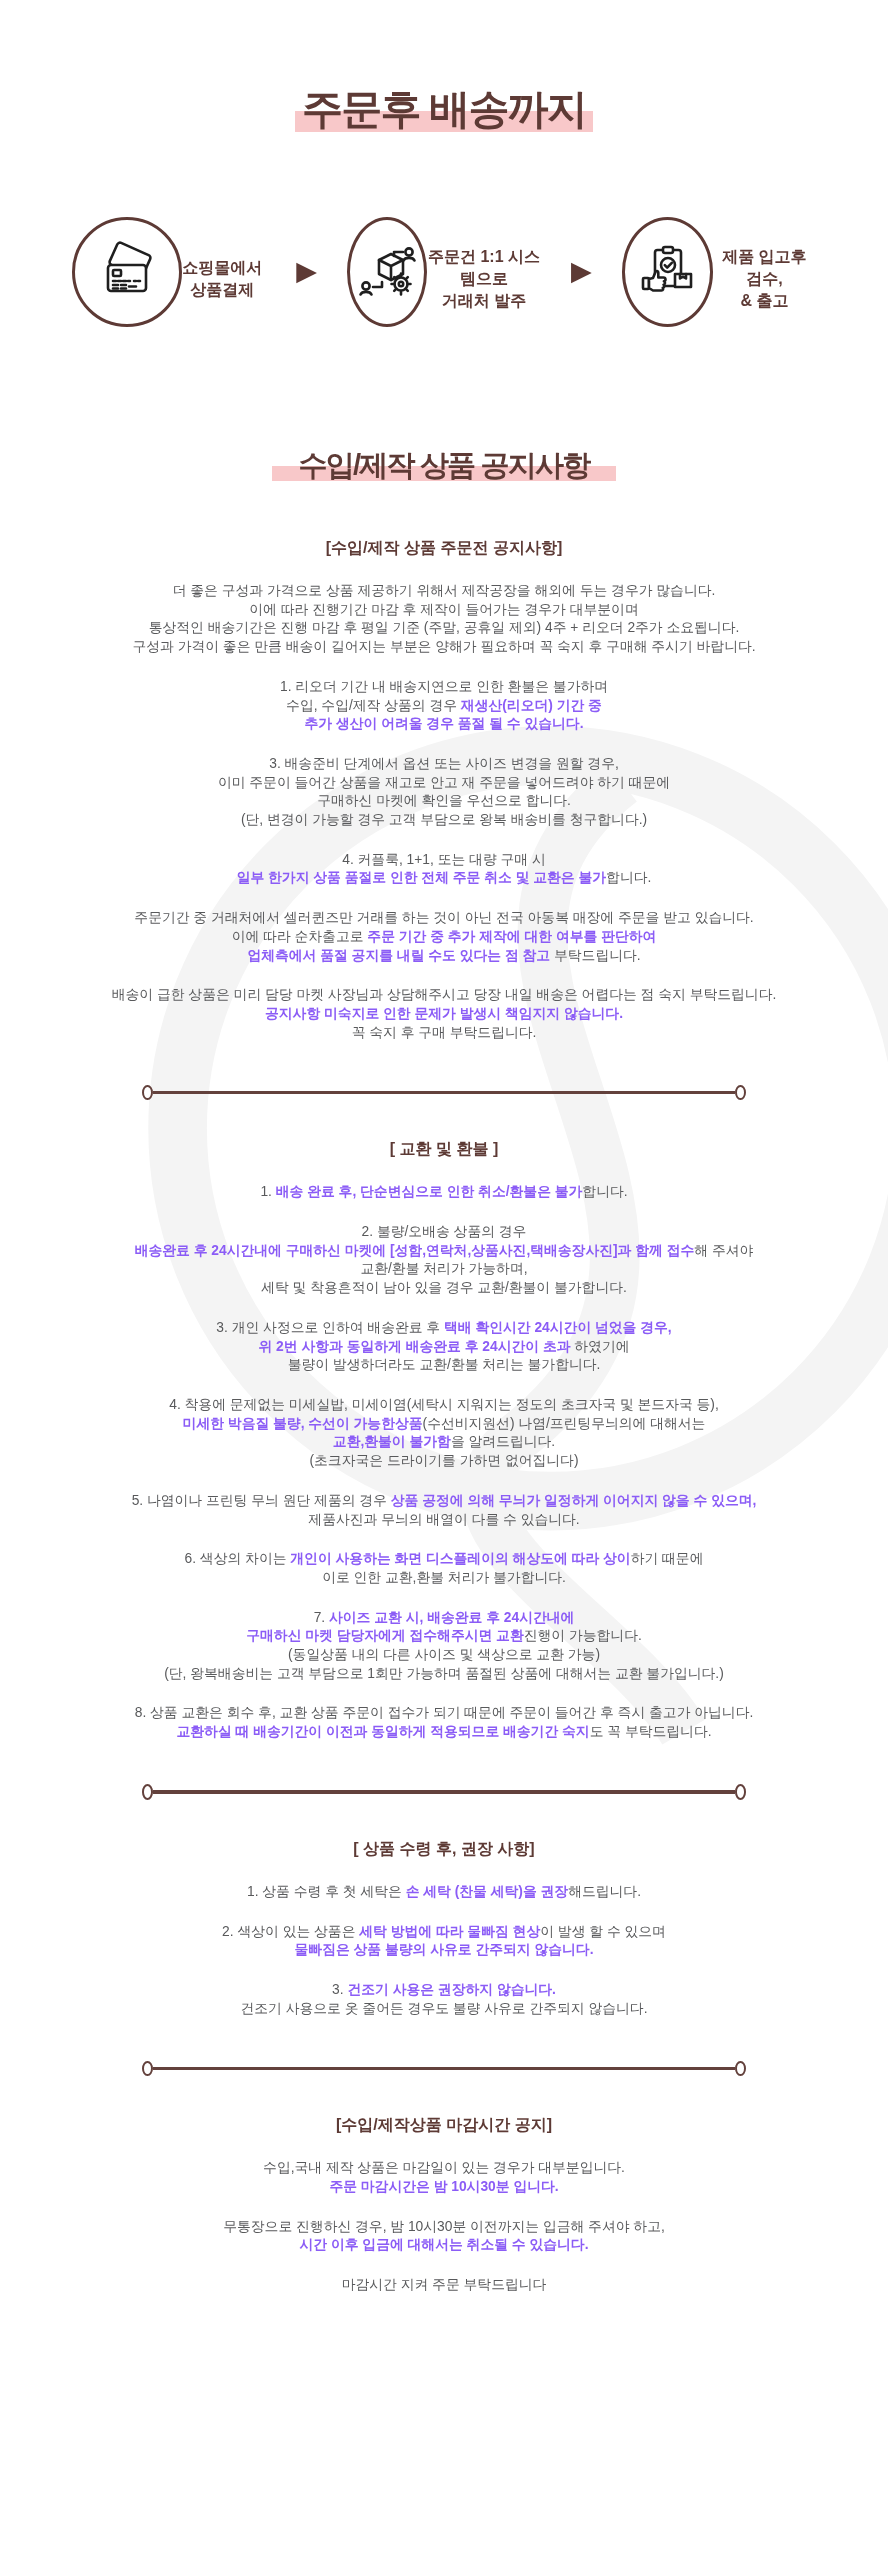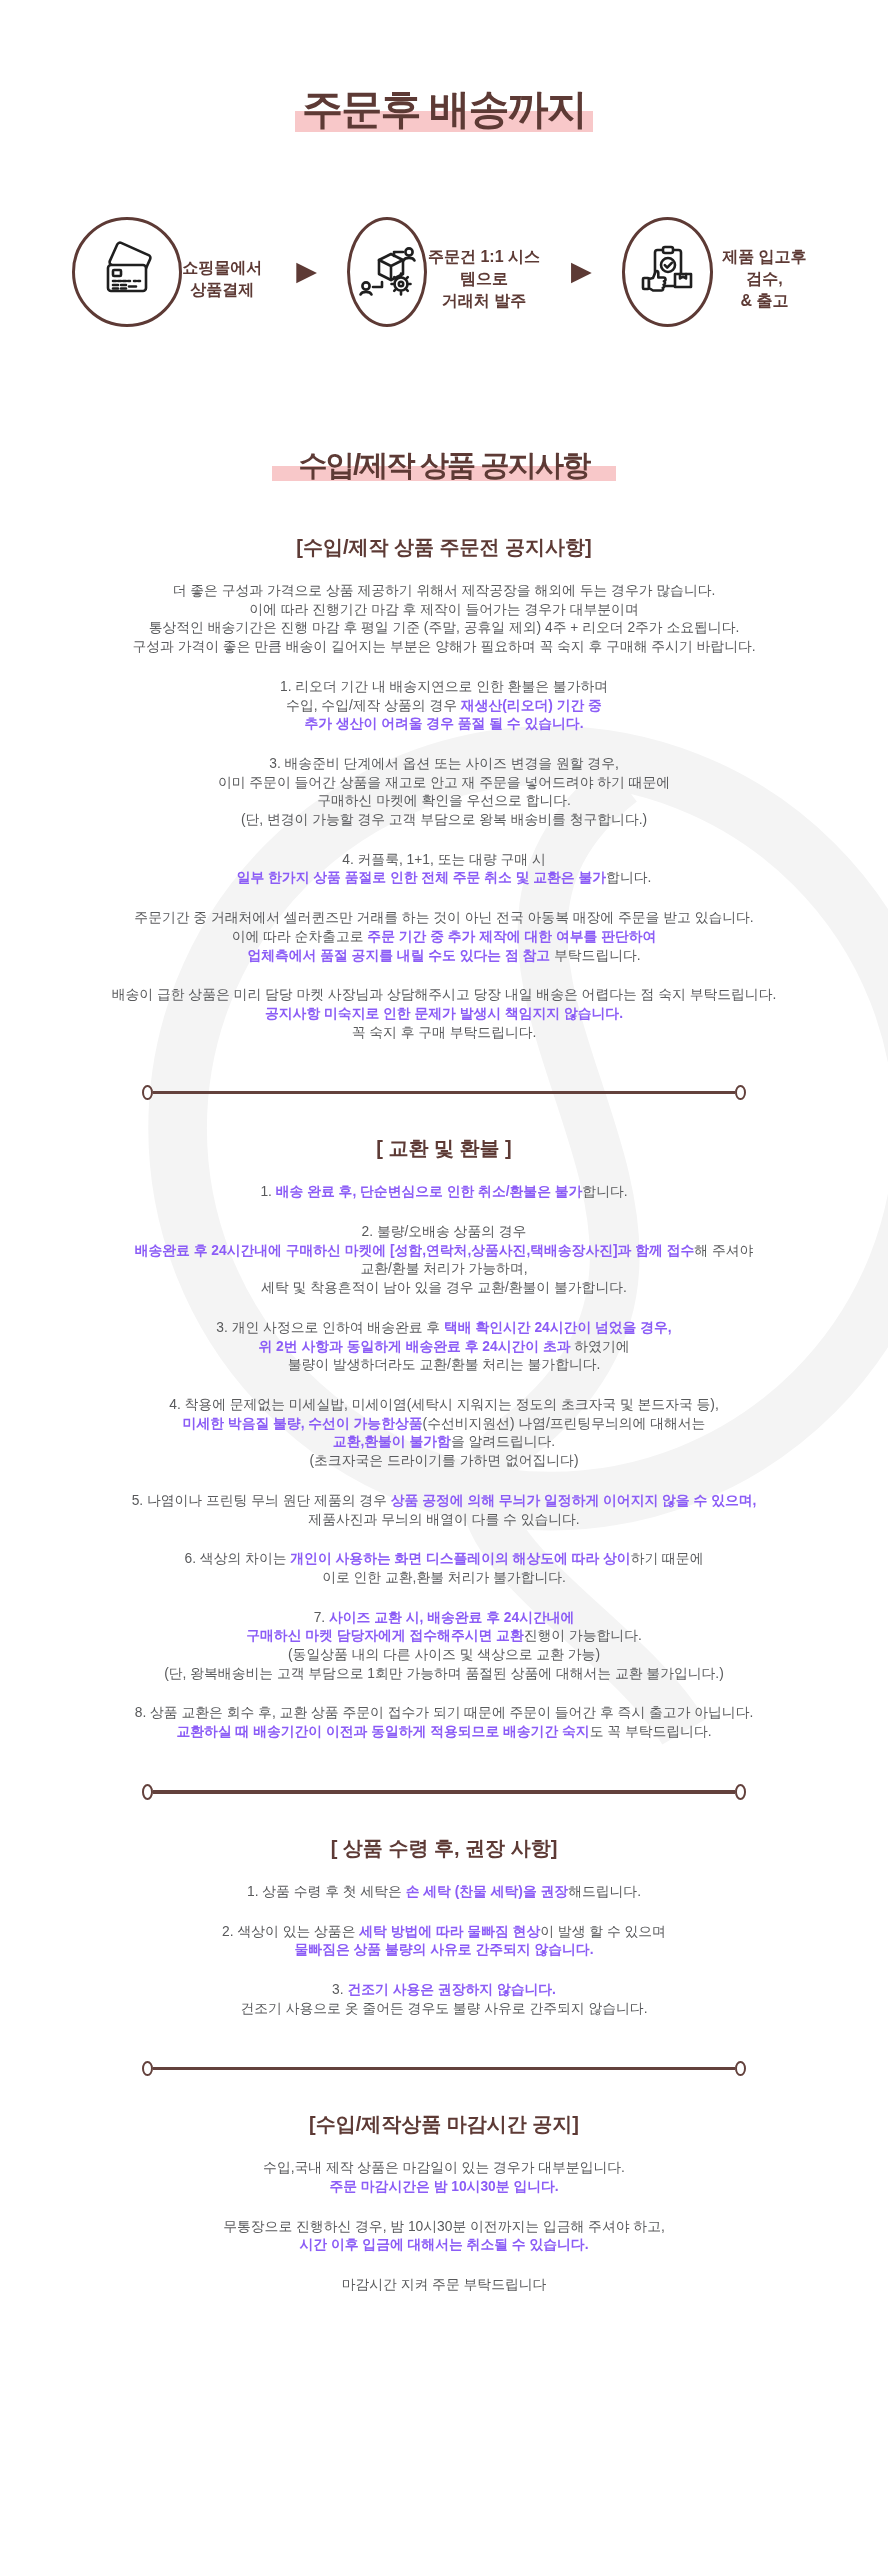--- a/index.html
+++ b/index.html
@@ -46,21 +46,21 @@
   
   .notice-header{
     margin:105px 0 0;
     font-size:29px;line-height:66px;font-weight:800;
     color:#5d3a35;letter-spacing:-1.8px;text-align:center;
   }
 
   
   .notice-blocks{margin:36px auto 0;width:871px;font-size:13.8px;line-height:18.7px;}
   .sec-title{
-    margin:36px 0 0;font-size:20px;line-height:27px;font-weight:800;color:#5d3a35;
+    margin:36px 0 0;font-size:16px;line-height:27px;font-weight:800;color:#5d3a35;
   }
   .sec-title:first-child{margin-top:0;}
   .para{margin:21px 0 0;}
   .para.gap-lg{}
   .red{color:#8b5cf6;font-weight:700;}
   .plain{color:#58595b;}
 
   .divider{
     margin:43px auto 0;width:604px;height:14px;
     display:flex;align-items:center;

